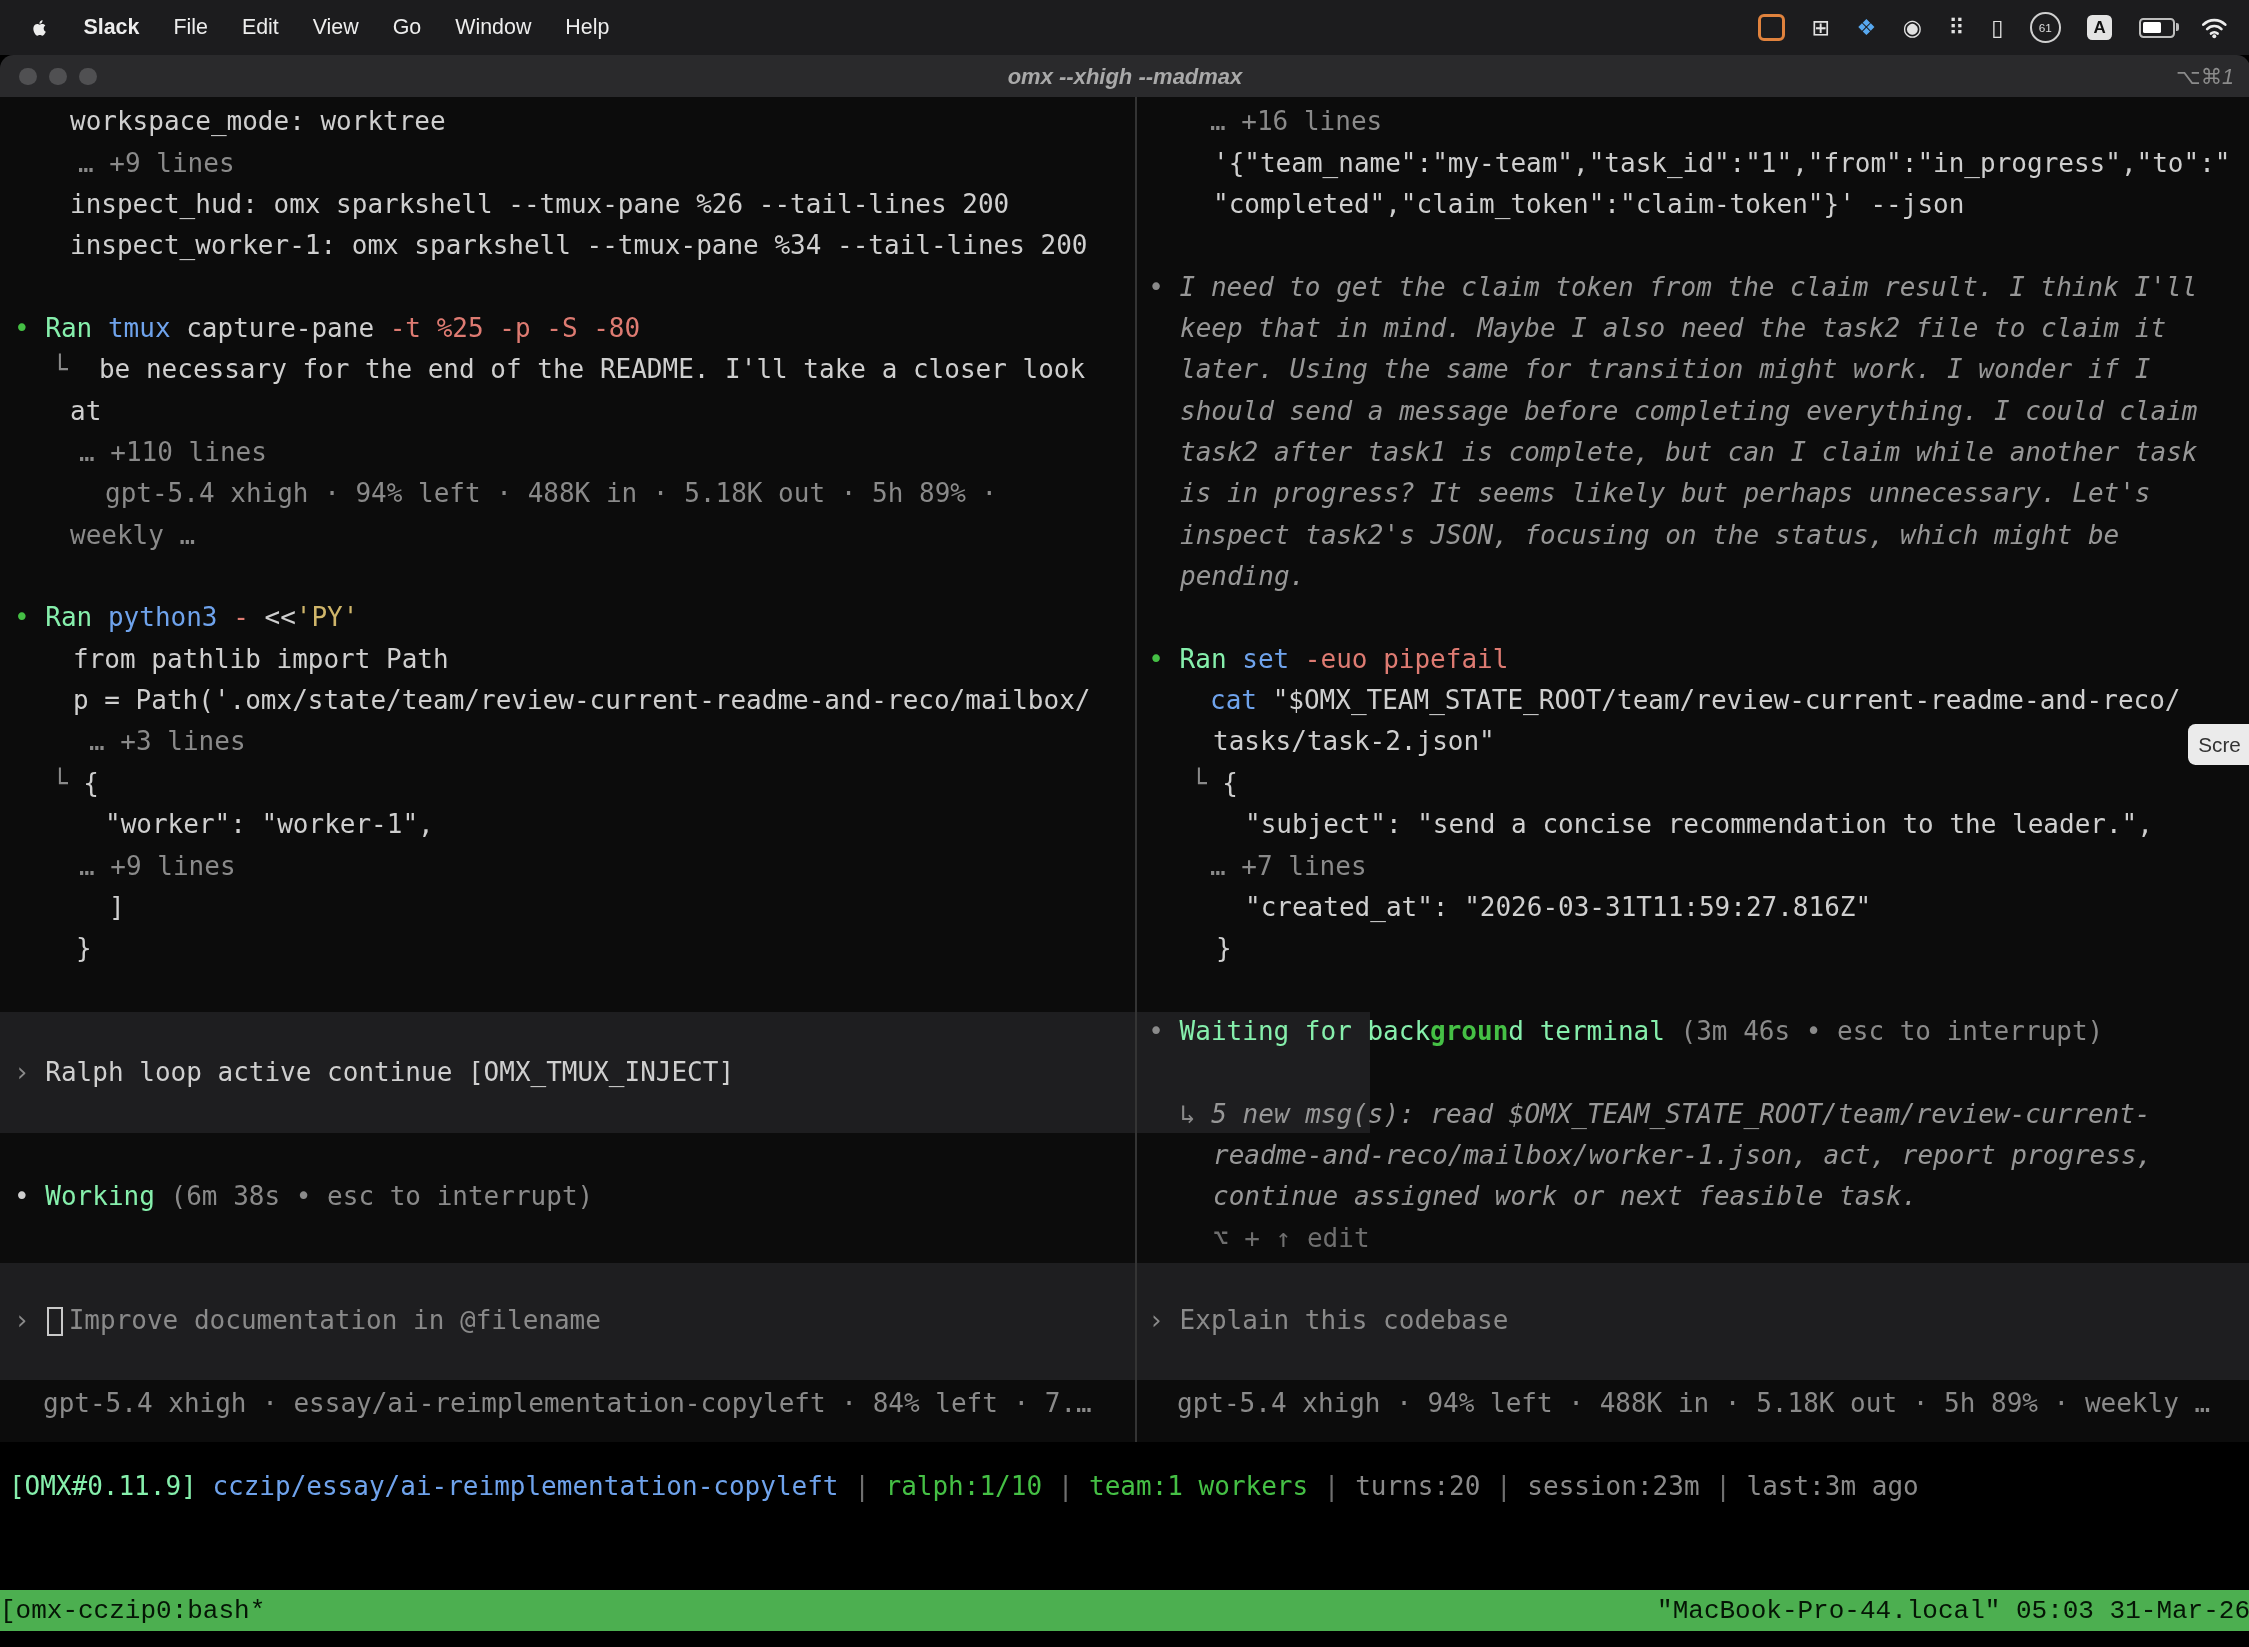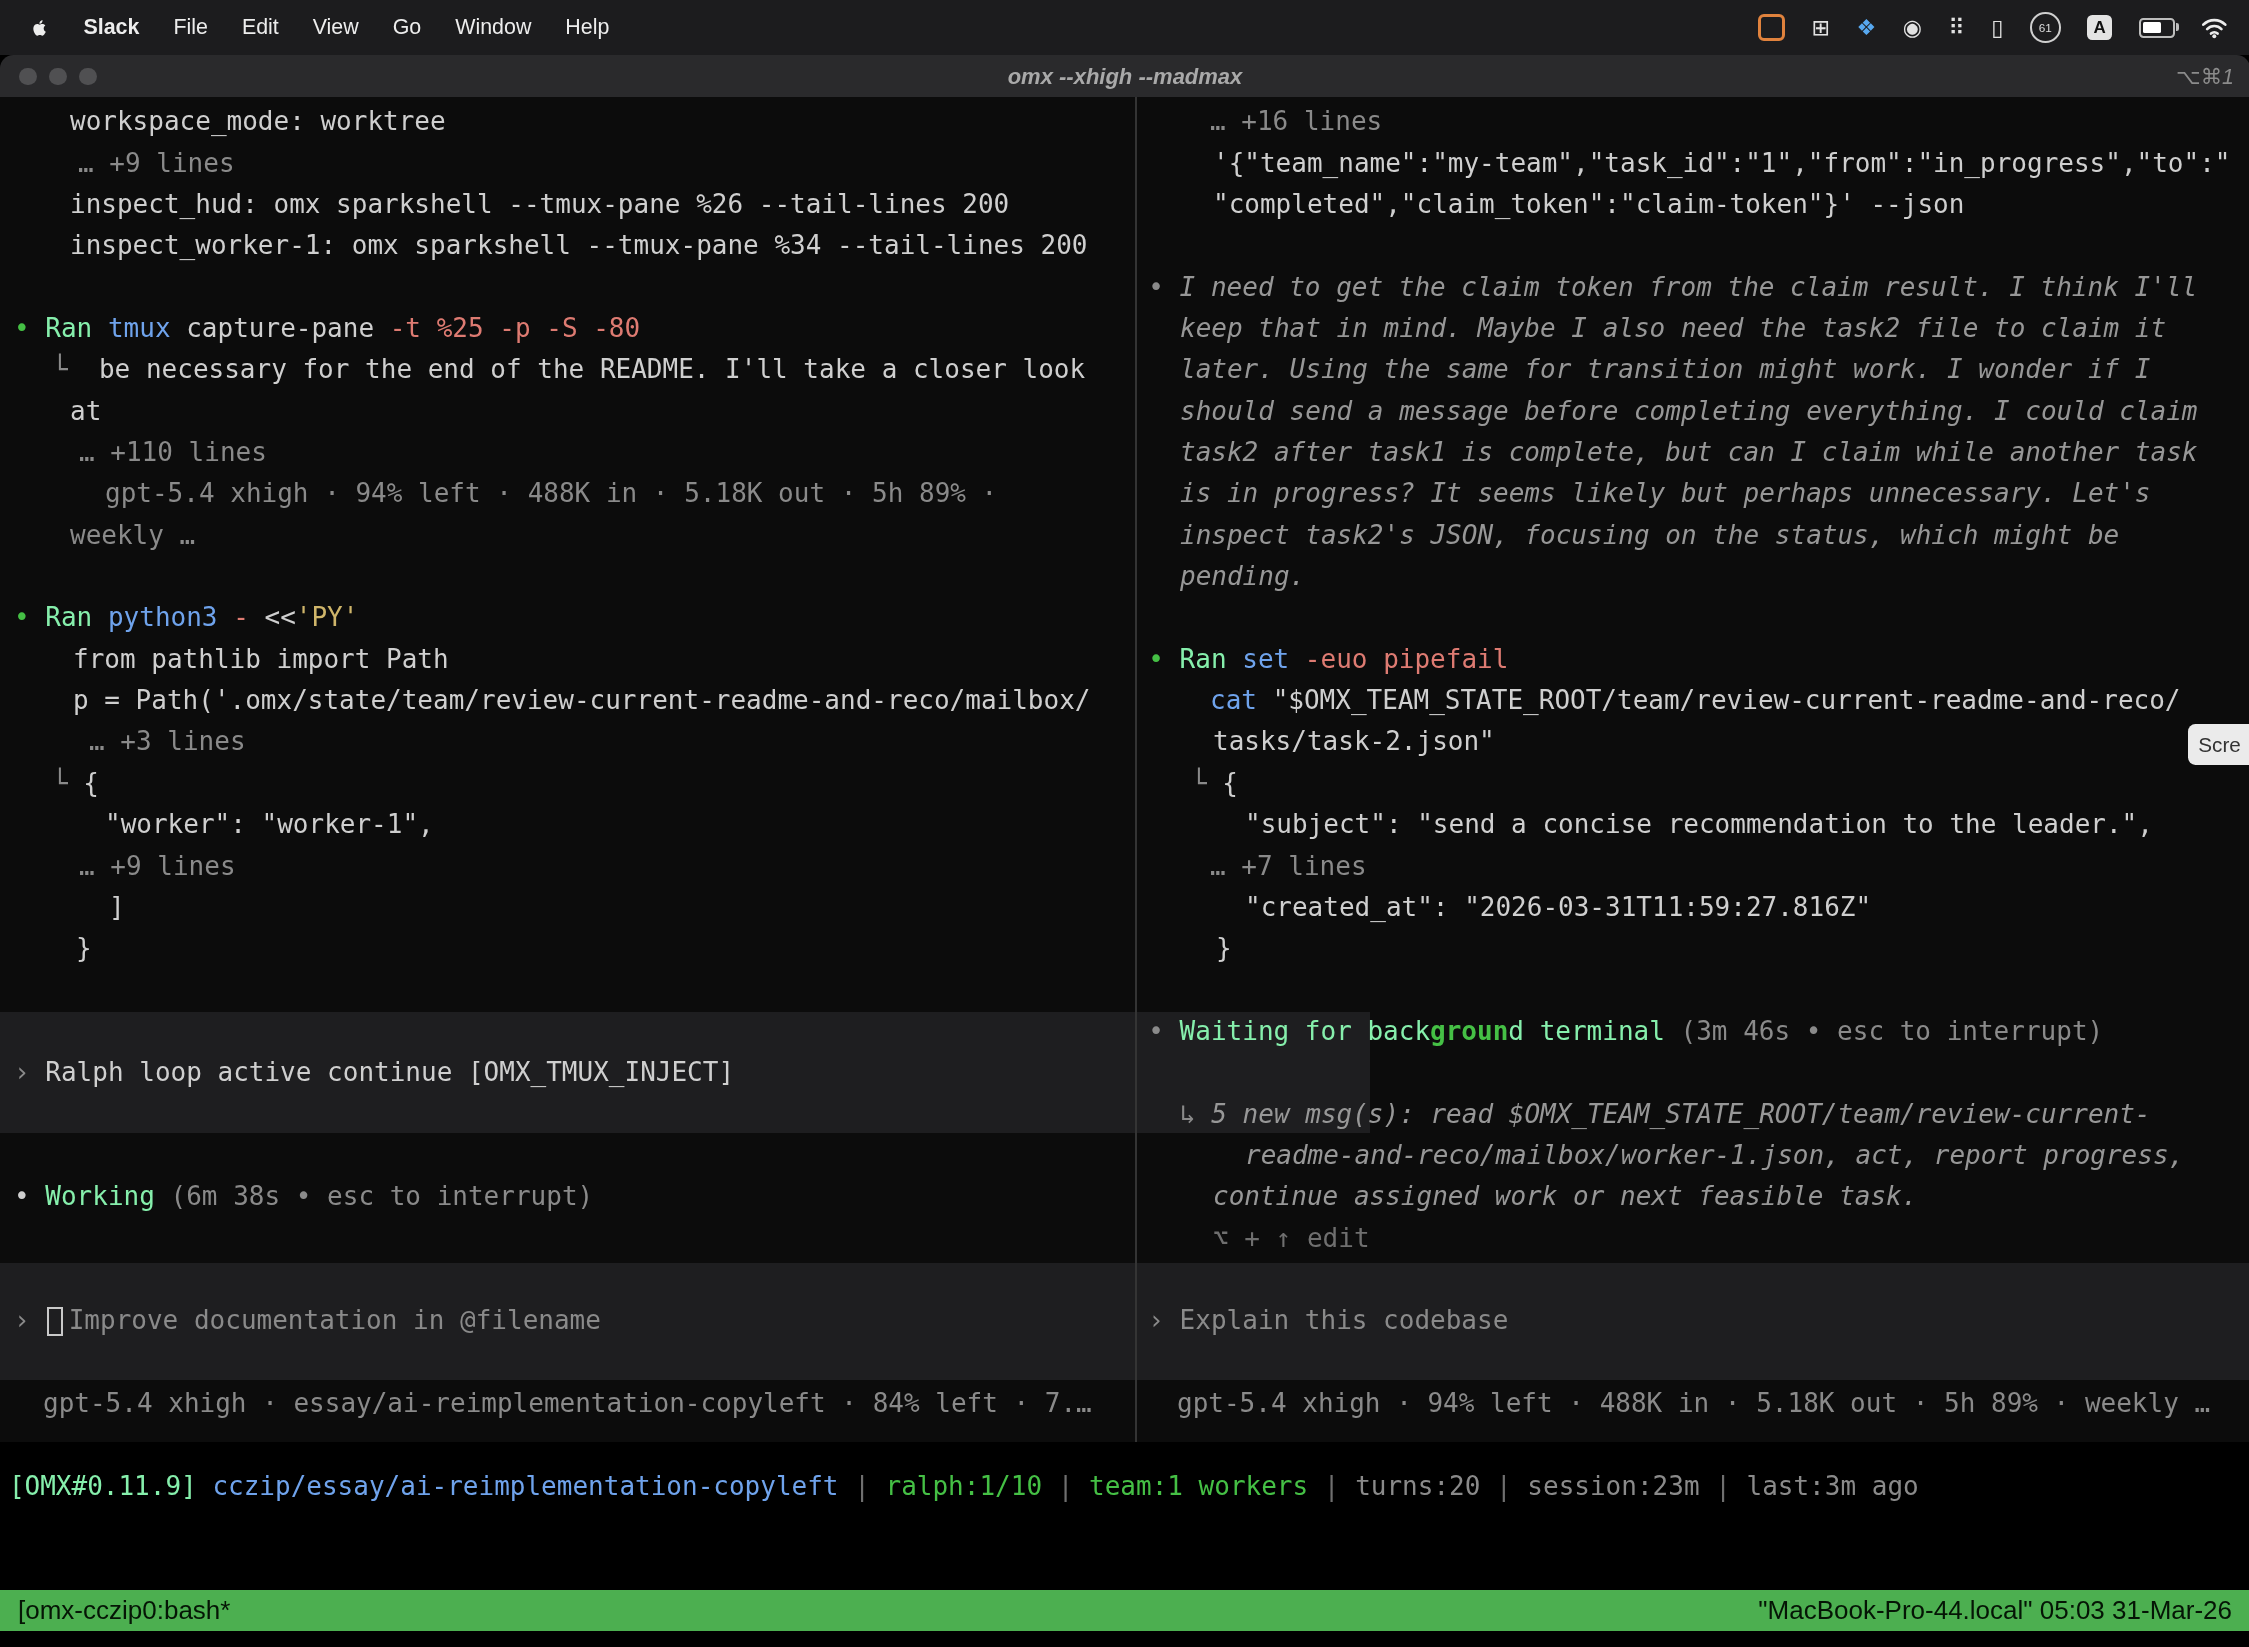--- a/index.html
+++ b/index.html
@@ -59,22 +59,22 @@
   .screenshot-popup { position:absolute; top:627px; right:0; width:62px; height:41px;
     background:#ebebeb; color:#333; border-radius:7.4px 0 0 7.4px; font-size:20.7px;
     display:flex; align-items:center; padding-left:10.3px; box-sizing:border-box; }
 
   
   .omx-status { position:absolute; top:1466px; left:8.9px; height:41px; line-height:41px; white-space:pre;
     font-family:"DejaVu Sans Mono","Liberation Mono","DejaVu Sans",monospace; font-size:26px; }
 
   
   .tmuxbar { position:absolute; top:1590px; left:0; right:0; height:41px; background:#4CAF50; color:#051505;
-    font-family:Liberation Sans, sans-serif; font-size:26px;
-    display:flex; align-items:center; justify-content:space-between; padding:0 18px; box-sizing:border-box; white-space:pre; }
+    font-family:Liberation Mono, monospace; font-size:26px;
+    display:flex; align-items:center; justify-content:space-between; padding:0 0; box-sizing:border-box; white-space:pre; }
 </style>
 </head>
 <body>
 
 <div class="menubar">
   <div class="mleft">
     <span class="sicon">
       <svg width="20" height="24" viewBox="0 0 24 24" fill="#ececec">
           <path d="M16.4 12.6c0-2.3 1.9-3.4 2-3.5-1.1-1.6-2.8-1.8-3.4-1.8-1.4-.1-2.8.8-3.5.8-.7 0-1.8-.8-3-.8-1.5 0-3 .9-3.8 2.3-1.6 2.8-.4 7 1.2 9.3.8 1.1 1.7 2.4 2.9 2.3 1.2 0 1.6-.7 3-.7s1.8.7 3 .7c1.3 0 2.1-1.1 2.8-2.2.9-1.3 1.3-2.6 1.3-2.6s-2.5-1-2.5-3.8zM14.1 5.6c.6-.8 1.1-1.9 1-3-.9 0-2.1.6-2.7 1.4-.6.7-1.2 1.9-1 3 1 .1 2.1-.6 2.7-1.4z"></path>
         </svg>
@@ -171,21 +171,21 @@
       <div class="tline" style="top: 542px; left: 10.3px;"><span class="grn">• </span><span class="b">Ran </span><span class="blue">set </span><span class="red">-euo pipefail</span></div>
       <div class="tline" style="top: 583px; left: 72px;"><span class="blue">cat </span><span class="w">"$OMX_TEAM_STATE_ROOT/team/review-current-readme-and-reco/</span></div>
       <div class="tline" style="top: 624px; left: 75px;"><span class="w">tasks/task-2.json"</span></div>
       <div class="tline" style="top: 666px; left: 53px;"><span class="dim">└ </span><span class="w">{</span></div>
       <div class="tline" style="top: 707px; left: 107px;"><span class="w">"subject": "send a concise recommendation to the leader.",</span></div>
       <div class="tline" style="top: 749px; left: 72px;"><span class="dim">… +7 lines</span></div>
       <div class="tline" style="top: 790px; left: 107px;"><span class="w">"created_at": "2026-03-31T11:59:27.816Z"</span></div>
       <div class="tline" style="top: 831px; left: 78px;"><span class="w">}</span></div>
       <div class="tline" style="top: 914px; left: 10.3px;"><span class="dim">• </span><span class="b">Waiting for back</span><span class="gb">groun</span><span class="b">d terminal</span><span class="dim"> (3m 46s • esc to interrupt)</span></div>
       <div class="tline" style="top: 997px; left: 42px;"><span class="dim">↳ </span><span class="it">5 new msg(s): read $OMX_TEAM_STATE_ROOT/team/review-current-</span></div>
-      <div class="tline" style="top: 1038px; left: 75px; margin-left: 32px;"><span class="it">readme-and-reco/mailbox/worker-1.json, act, report progress,</span></div>
+      <div class="tline" style="top: 1038px; left: 75px;"><span class="it">readme-and-reco/mailbox/worker-1.json, act, report progress,</span></div>
       <div class="tline" style="top: 1079px; left: 75px;"><span class="it">continue assigned work or next feasible task.</span></div>
       <div class="tline" style="top: 1121px; left: 75px;"><span class="dim2">⌥ + ↑ edit</span></div>
       <div class="tline" style="top: 1203px; left: 10.3px;"><span class="dim">› </span><span class="dim">Explain this codebase</span></div>
       <div class="tline" style="top: 1286px; left: 39px;"><span class="dim">gpt-5.4 xhigh · 94% left · 488K in · 5.18K out · 5h 89% · weekly …</span></div>
     </div>
   <div class="screenshot-popup">Scre</div>
 </div>
 
 <div class="omx-status"><span class="b">[OMX#0.11.9] </span><span class="blue">cczip/essay/ai-reimplementation-copyleft</span><span class="dim2"> | </span><span class="grn">ralph:1/10</span><span class="dim2"> | </span><span class="grn">team:1 workers</span><span class="dim2"> | </span><span class="dim">turns:20</span><span class="dim2"> | </span><span class="dim">session:23m</span><span class="dim2"> | </span><span class="dim">last:3m ago</span></div>
 

